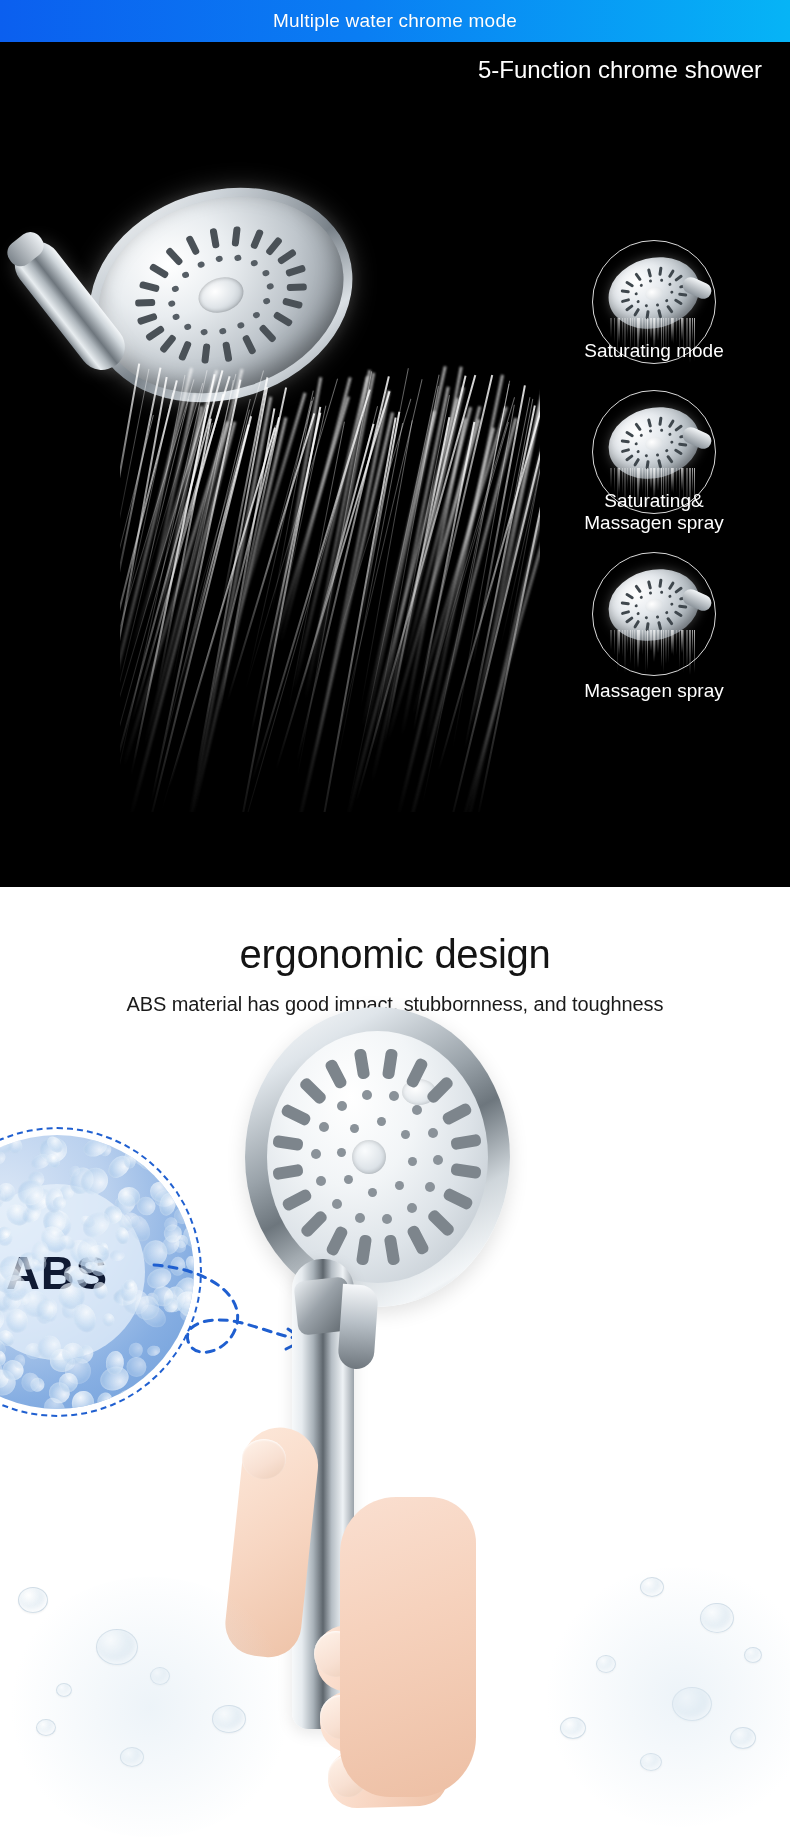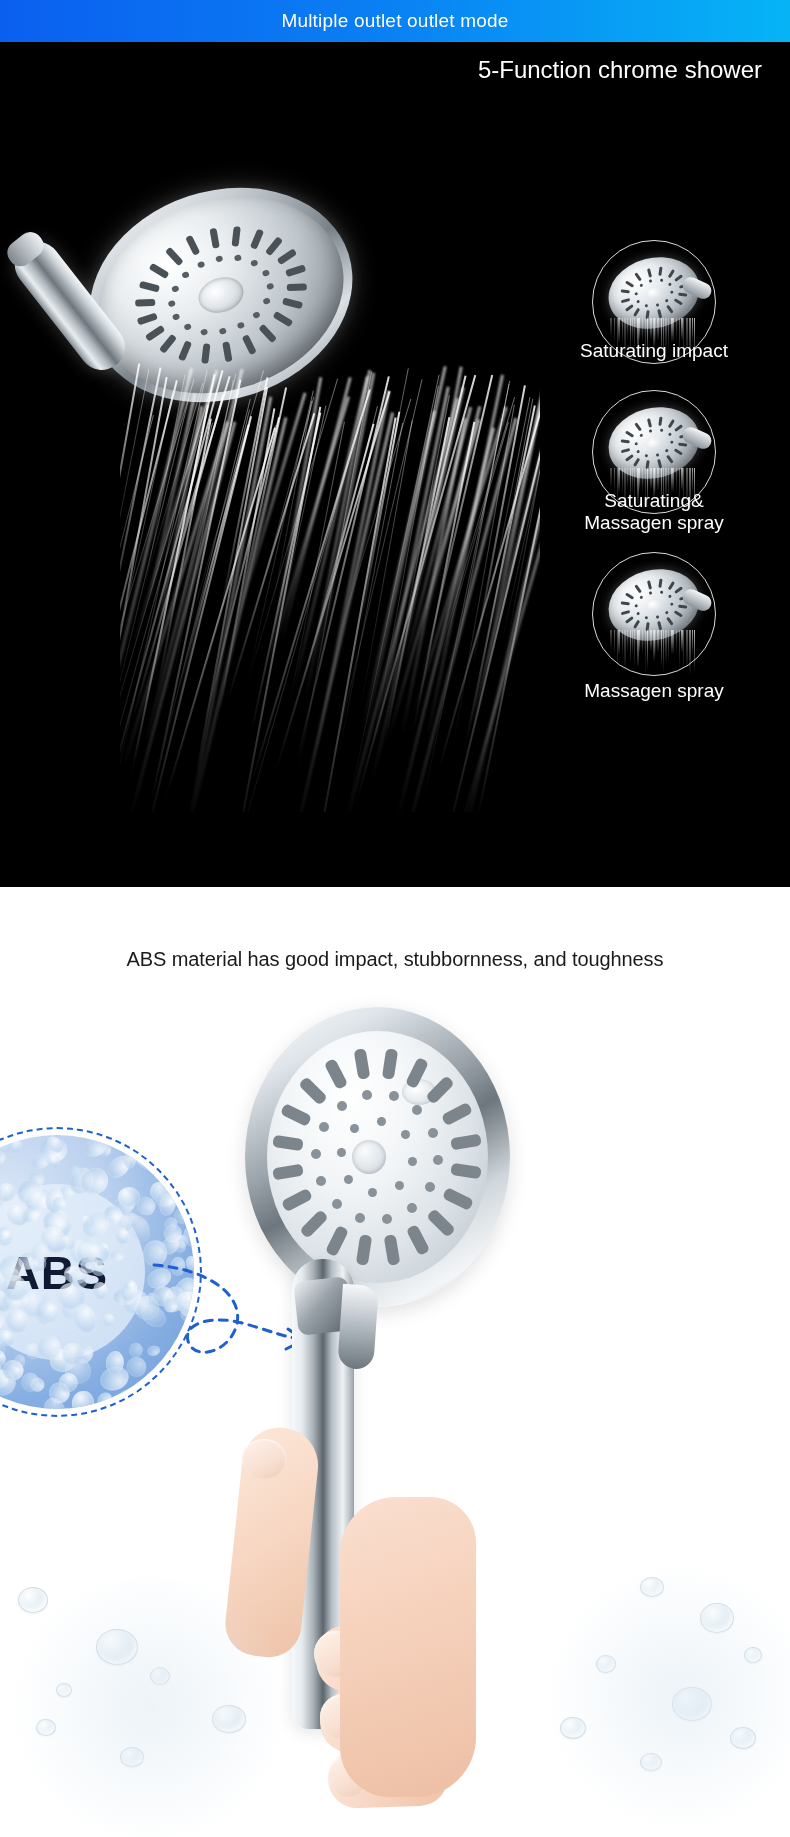--- a/index.html
+++ b/index.html
@@ -240,21 +240,21 @@
   }
   .mist{
     position:absolute; border-radius:50%;
     background:radial-gradient(circle, rgba(222,234,243,.55) 0%, rgba(255,255,255,0) 70%);
   }
 </style>
 </head>
 <body>
 
 <div class="banner">
-  <div class="banner-text">Multiple outlet outlet mode</div>
+  <div class="banner-text">Multiple water chrome mode</div>
 </div>
 
 <div class="hero">
 
   <div class="hero-title">
     <div class="hero-sub">5-Function chrome shower</div>
   </div>
 
   <div class="mainhead">
     <div class="rim"></div>
@@ -487,21 +487,21 @@
         <div class="mstreak" style="left: 68.5352px; height: 40.3986px; opacity: 0.441802;"></div>
         <div class="mstreak" style="left: 71.4149px; height: 23.1215px; opacity: 0.848581;"></div>
         <div class="mstreak" style="left: 72.8926px; height: 43.4832px; opacity: 0.417161;"></div>
         <div class="mstreak" style="left: 76.4579px; height: 41.3625px; opacity: 0.45335;"></div>
         <div class="mstreak" style="left: 79.094px; height: 45.1325px; opacity: 0.647294;"></div>
         <div class="mstreak" style="left: 81.5977px; height: 24.6433px; opacity: 0.805332;"></div>
         <div class="mstreak" style="left: 83.6269px; height: 42.8138px; opacity: 0.875961;"></div>
         <div class="mstreak" style="left: 85.9898px; height: 44.2231px; opacity: 0.729803;"></div>
       </div>
   </div>
-  <div class="mode-label" style="left:524px; top:298px;">Saturating impact</div>
+  <div class="mode-label" style="left:524px; top:298px;">Saturating mode</div>
 
   <div class="mode" style="left:592px; top:348px;">
     <div class="ring"></div>
     <div class="mini modeface">
         <div class="minihub"></div>
         <div class="mnz" style="width: 3px; height: 9px; left: 74.5px; top: 30.5px; transform: rotate(90deg);"></div>
         <div class="mnz" style="width: 3px; height: 9px; left: 72.2164px; top: 38.5364px; transform: rotate(112.5deg);"></div>
         <div class="mnz" style="width: 3px; height: 9px; left: 65.7132px; top: 45.3492px; transform: rotate(135deg);"></div>
         <div class="mnz" style="width: 3px; height: 9px; left: 55.9805px; top: 49.9015px; transform: rotate(157.5deg);"></div>
         <div class="mnz" style="width: 3px; height: 9px; left: 44.5px; top: 51.5px; transform: rotate(180deg);"></div>
@@ -638,20 +638,21 @@
         <div class="mstreak" style="left: 83.6269px; height: 42.8138px; opacity: 0.875961;"></div>
         <div class="mstreak" style="left: 85.9898px; height: 44.2231px; opacity: 0.729803;"></div>
       </div>
   </div>
   <div class="mode-label" style="left:524px; top:638px;">Massagen spray</div>
 </div>
 
 <div class="white">
 
   <div class="head-wrap">
+    <div class="head-2">ergonomic design</div>
     <div class="head-sub">ABS material has good impact, stubbornness, and toughness</div>
   </div>
 
   <div class="abs-wrap">
     <div class="abs-dashed"></div>
     <div class="abs-circle" id="abscircle">
       <div class="abs-inner">
         <span class="abs-text">ABS</span>
       </div>
     <div class="pellet" style="width: 12.0149px; height: 12.5284px; left: 256.434px; top: 99.7386px; opacity: 0.721529; transform: rotate(30.9472deg);"></div>

